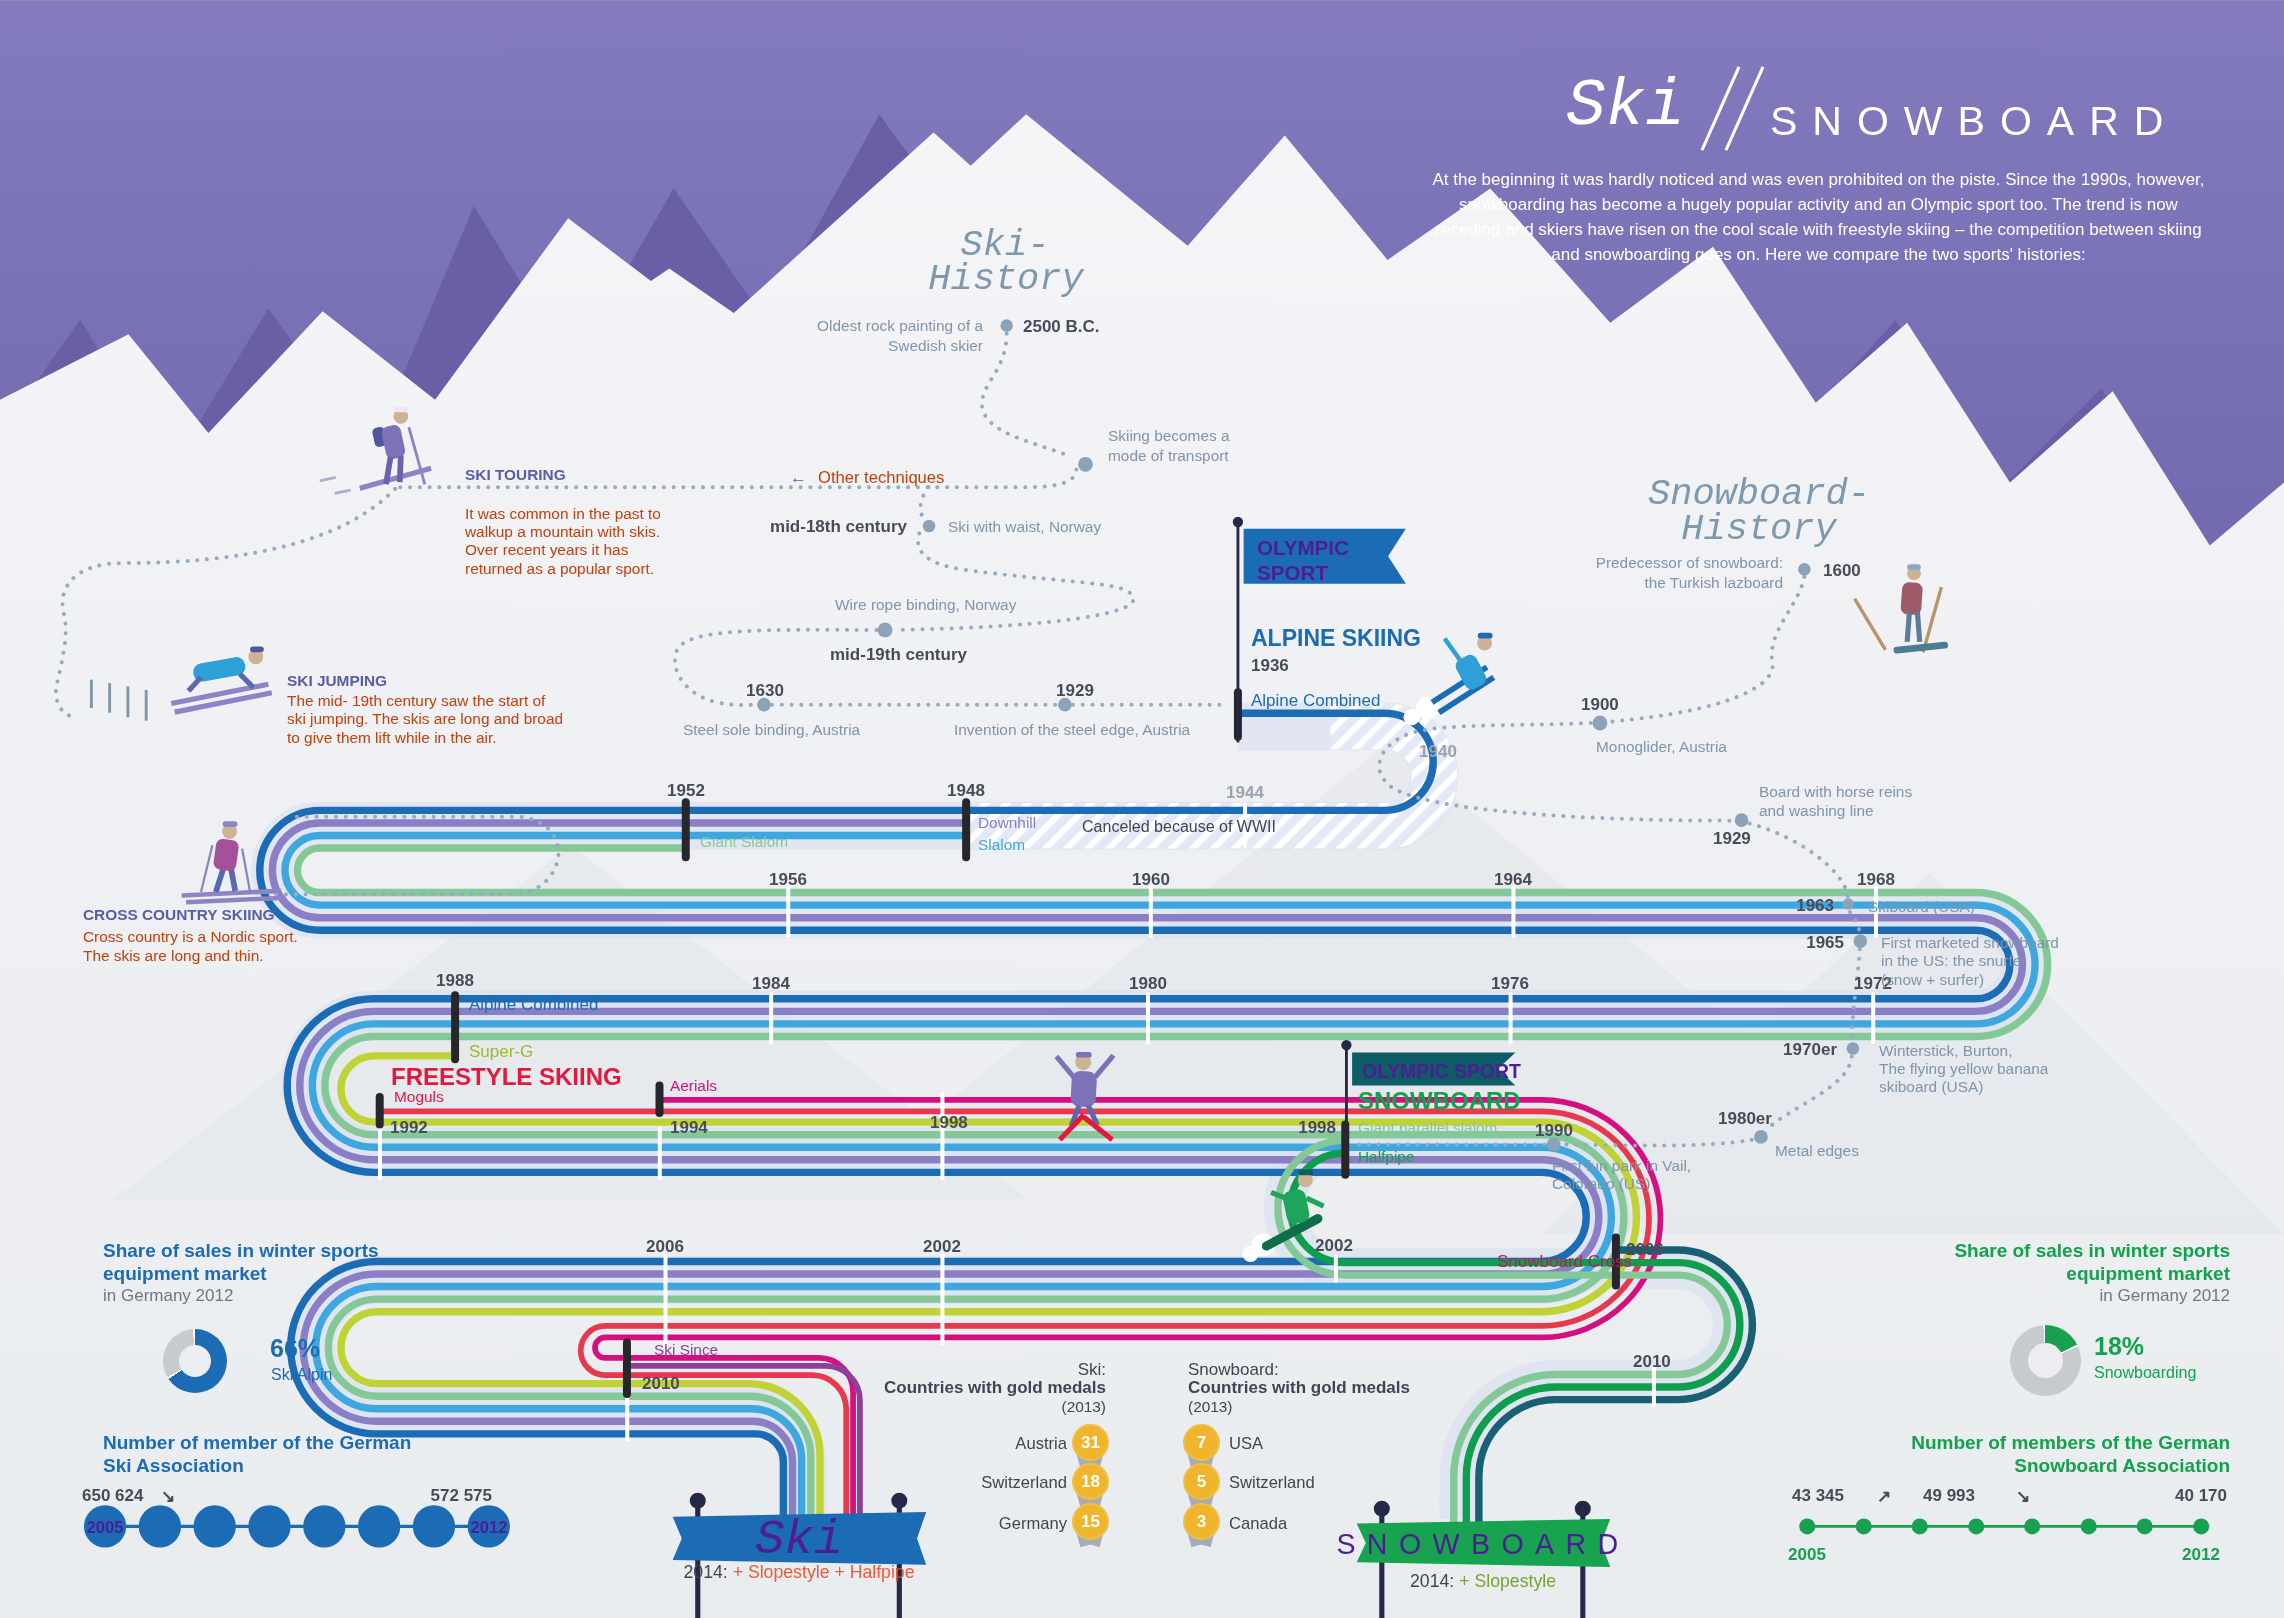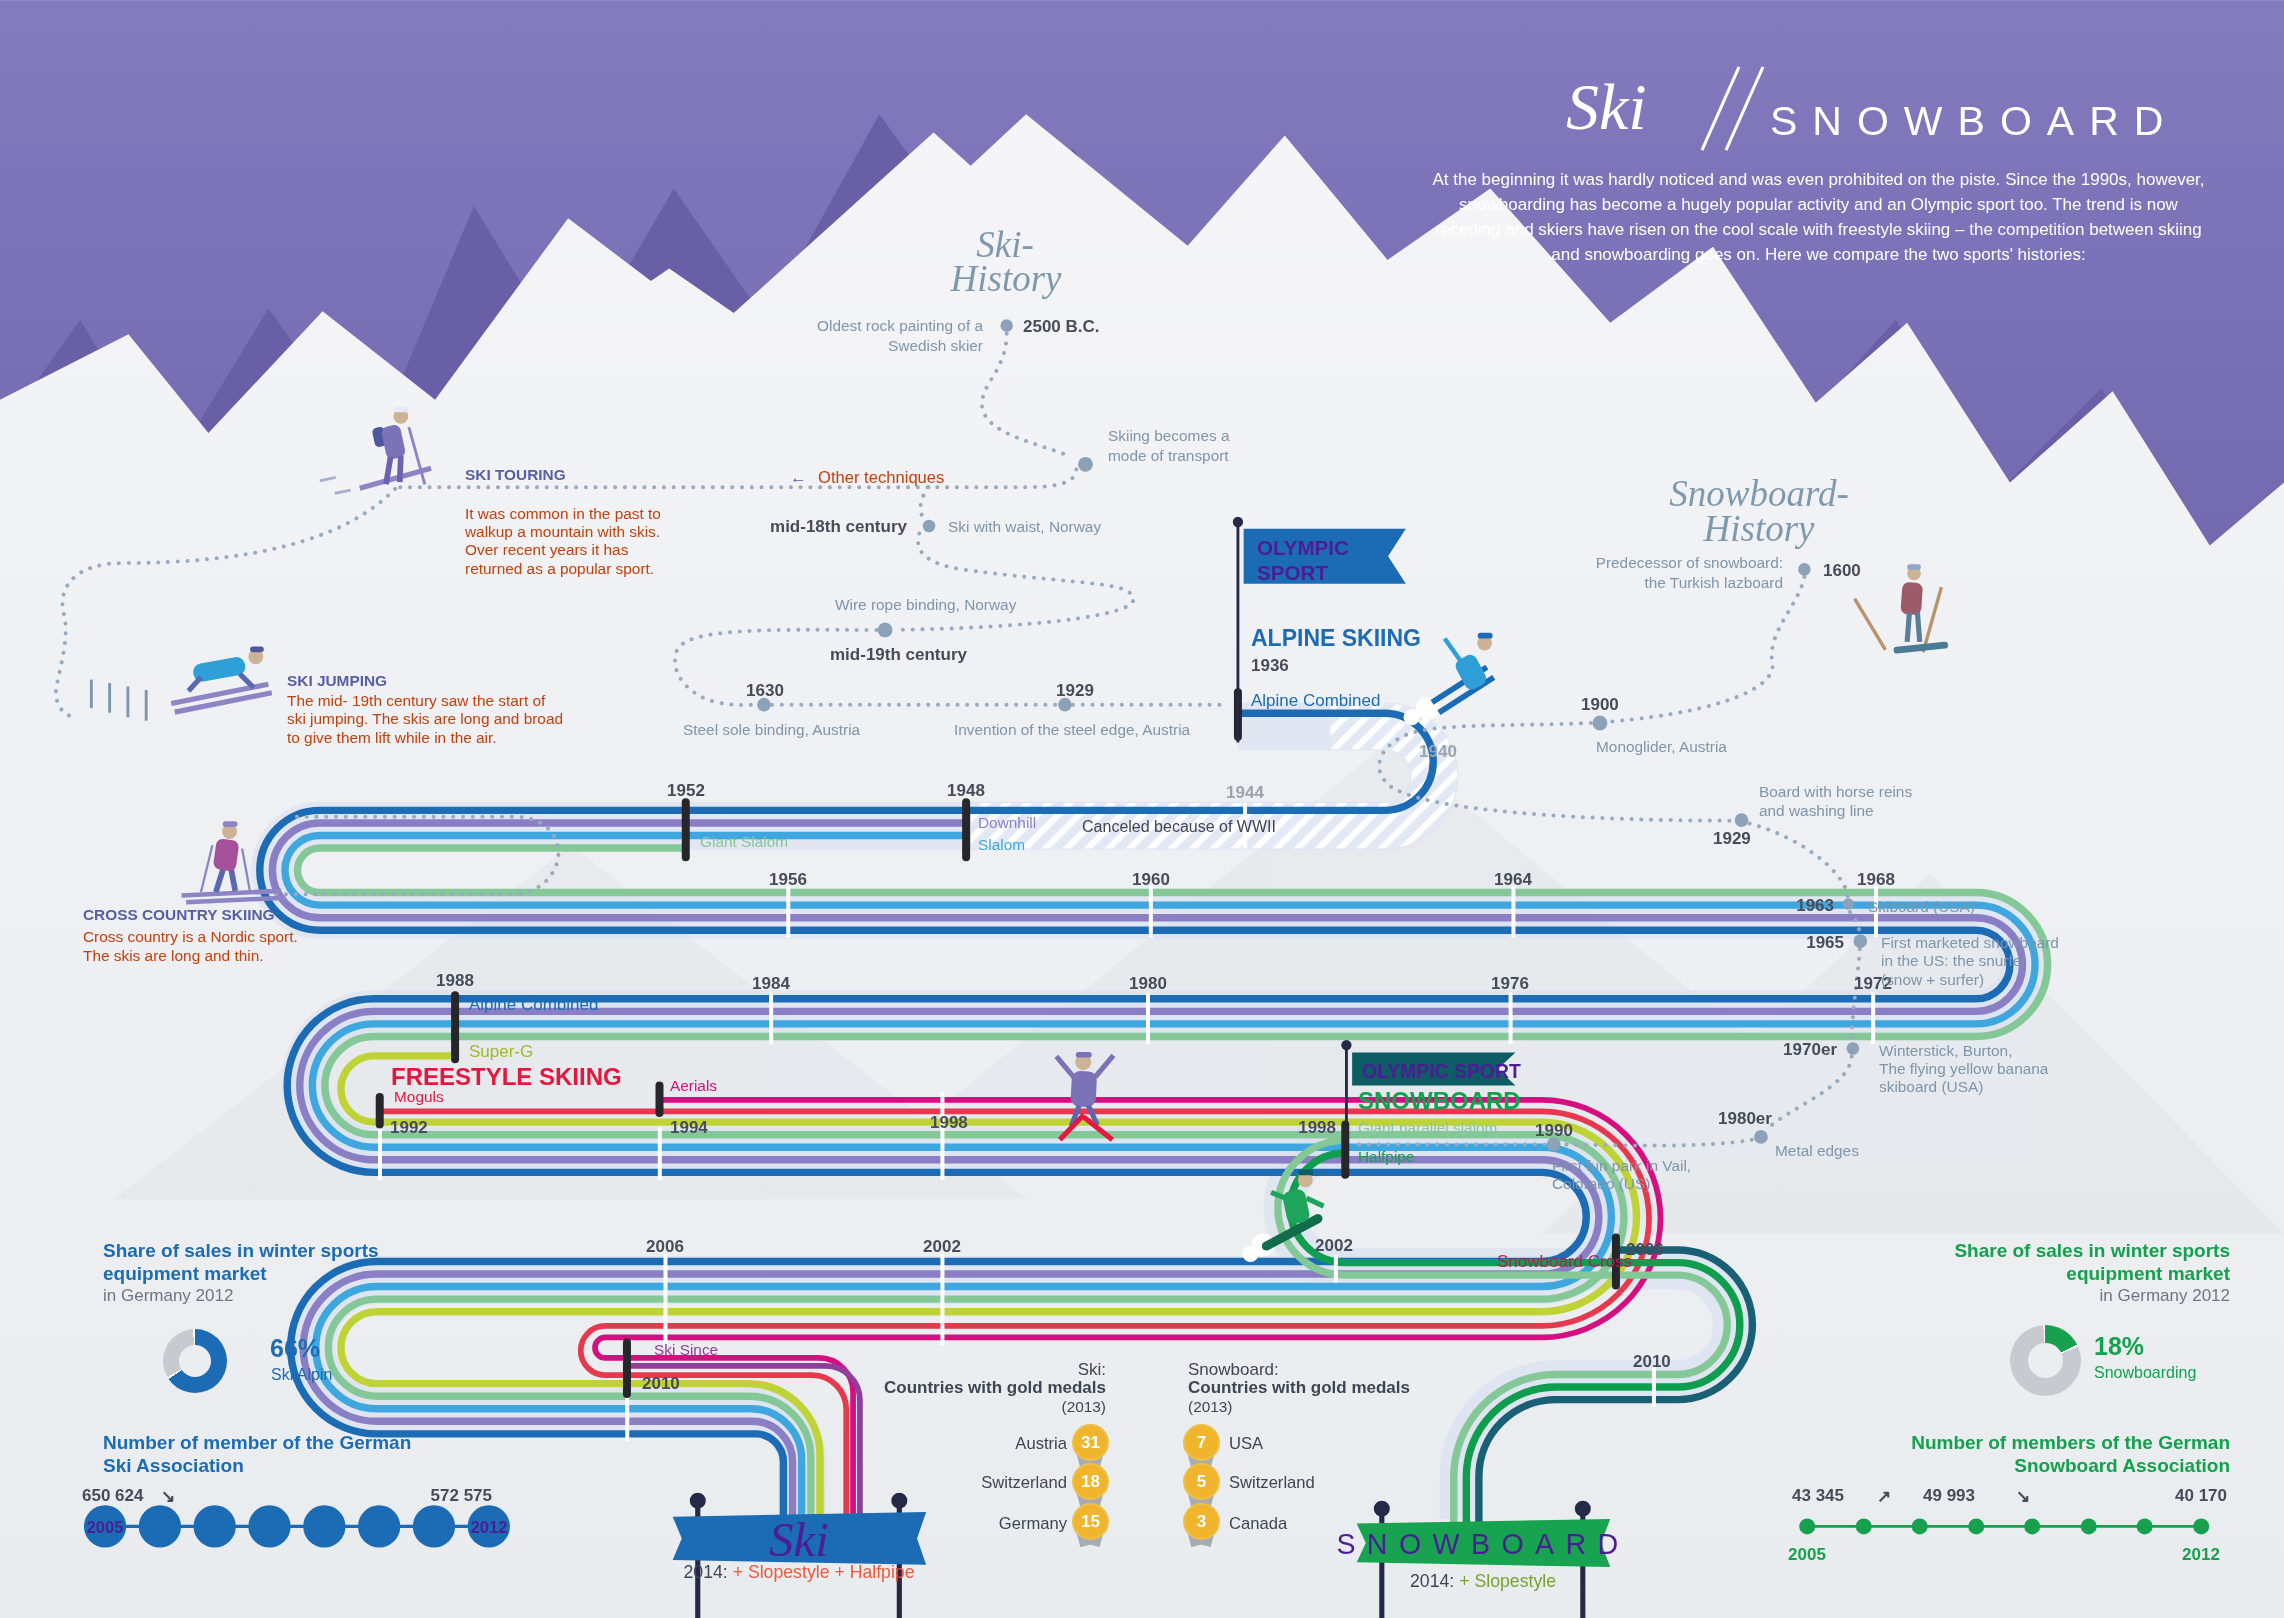--- a/index.html
+++ b/index.html
@@ -11,21 +11,21 @@
   .dk{color:#3f4553}
   .yr{font-weight:bold;font-size:17px;color:#474c59}
   .gy{color:#9ba3ad}
   .ind{color:#565ea6;font-weight:bold}
   .ind2{color:#c2410c}
   .blue{color:#1b6cb5}.lblue{color:#3fa7e0}.grn{color:#12a24d}.lgrn{color:#85c897}
   .ygrn{color:#a2b822}.teal{color:#be185d}.redc{color:#e5173f}.mag{color:#d60f80}
   .purp{color:#8f3e99}.org{color:#ea5b3d}.white{color:#4c1d95}.stl2{color:#6e7683}.sgrn{color:#76a42e}
   .ctr{transform:translateX(-50%)}
   .rt{transform:translateX(-100%)}
-  .serif{font-family:Liberation Serif, serif;font-style:italic}
+  .serif{font-family:Liberation Mono, monospace;font-style:italic}
   .hd{font-size:37px;color:#7e99ad}
   .fs33{font-size:19px}.fs30{font-size:17px}.fs40{font-size:23px}.fs42{font-size:24px}.fs44{font-size:25px}
   .donut{position:absolute;border-radius:50%;z-index:4}
   .donut .hole{position:absolute;border-radius:50%;background:#ecedf0}
   .medal{position:absolute;width:37px;height:37px;z-index:4}
   .medal .coin{position:absolute;inset:0;border-radius:50%;background:#f1b52d;border:2.3px solid #ecc14a;
       box-sizing:border-box;display:flex;align-items:center;justify-content:center;
       font-weight:bold;font-size:17px;color:#fff;z-index:2}
   .medal .r1,.medal .r2{position:absolute;top:26px;width:11.4px;height:17px;background:#a7abb3;z-index:1}
   .medal .r1{left:6.3px;transform:rotate(-15deg)}

